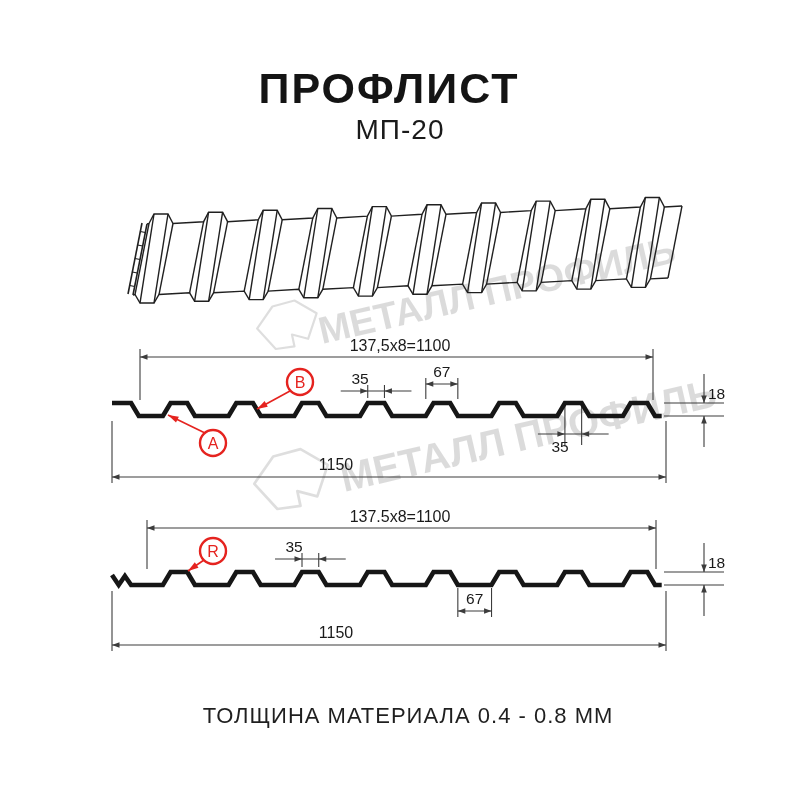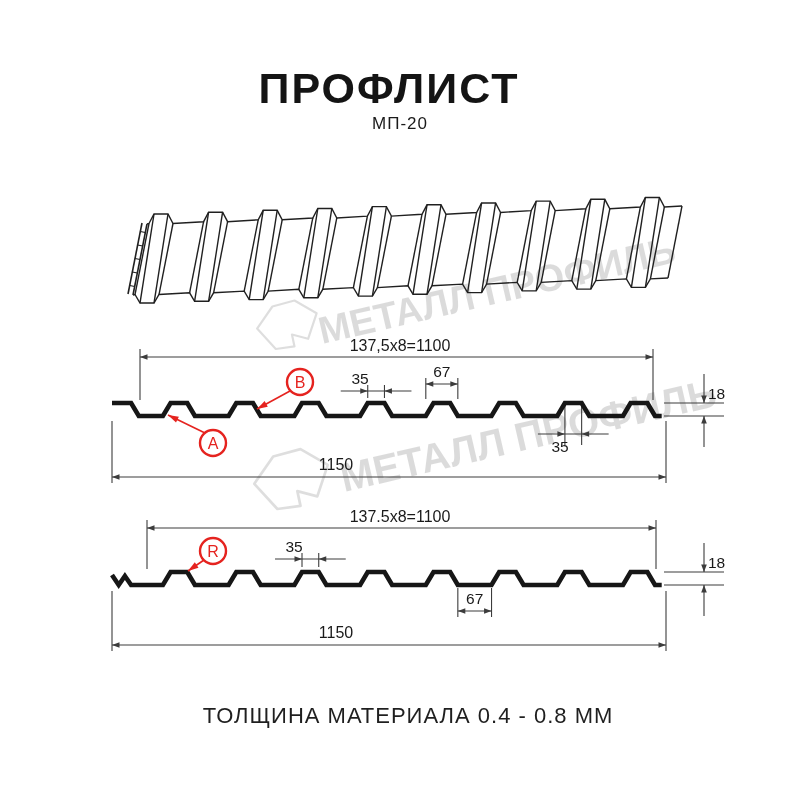--- a/index.html
+++ b/index.html
@@ -1,21 +1,21 @@
 <!DOCTYPE html>
 <html><head>
 <meta charset="utf-8">
 <style>
   html,body{margin:0;padding:0;}
   body{width:800px;height:800px;background:#ffffff;position:relative;overflow:hidden;
        font-family:"Liberation Sans", sans-serif;}
   .title{position:absolute;top:64px;left:0;width:778px;text-align:center;
          font-size:43px;font-weight:700;letter-spacing:2px;color:#141414;}
   .subtitle{position:absolute;top:114px;left:0;width:800px;text-align:center;
-         font-size:17px;font-weight:400;letter-spacing:1px;color:#1a1a1a;}
+         font-size:28px;font-weight:400;letter-spacing:1px;color:#1a1a1a;}
   .footer-note{position:absolute;top:703px;left:8px;width:800px;text-align:center;
          font-size:22px;font-weight:400;letter-spacing:1px;color:#1f1f1f;}
   svg{position:absolute;left:0;top:0;}
   svg text{font-family:"Liberation Sans", sans-serif;}
 </style>
 </head>
 <body>
 
 <div class="title">ПРОФЛИСТ</div>
 <div class="subtitle">МП-20</div>

